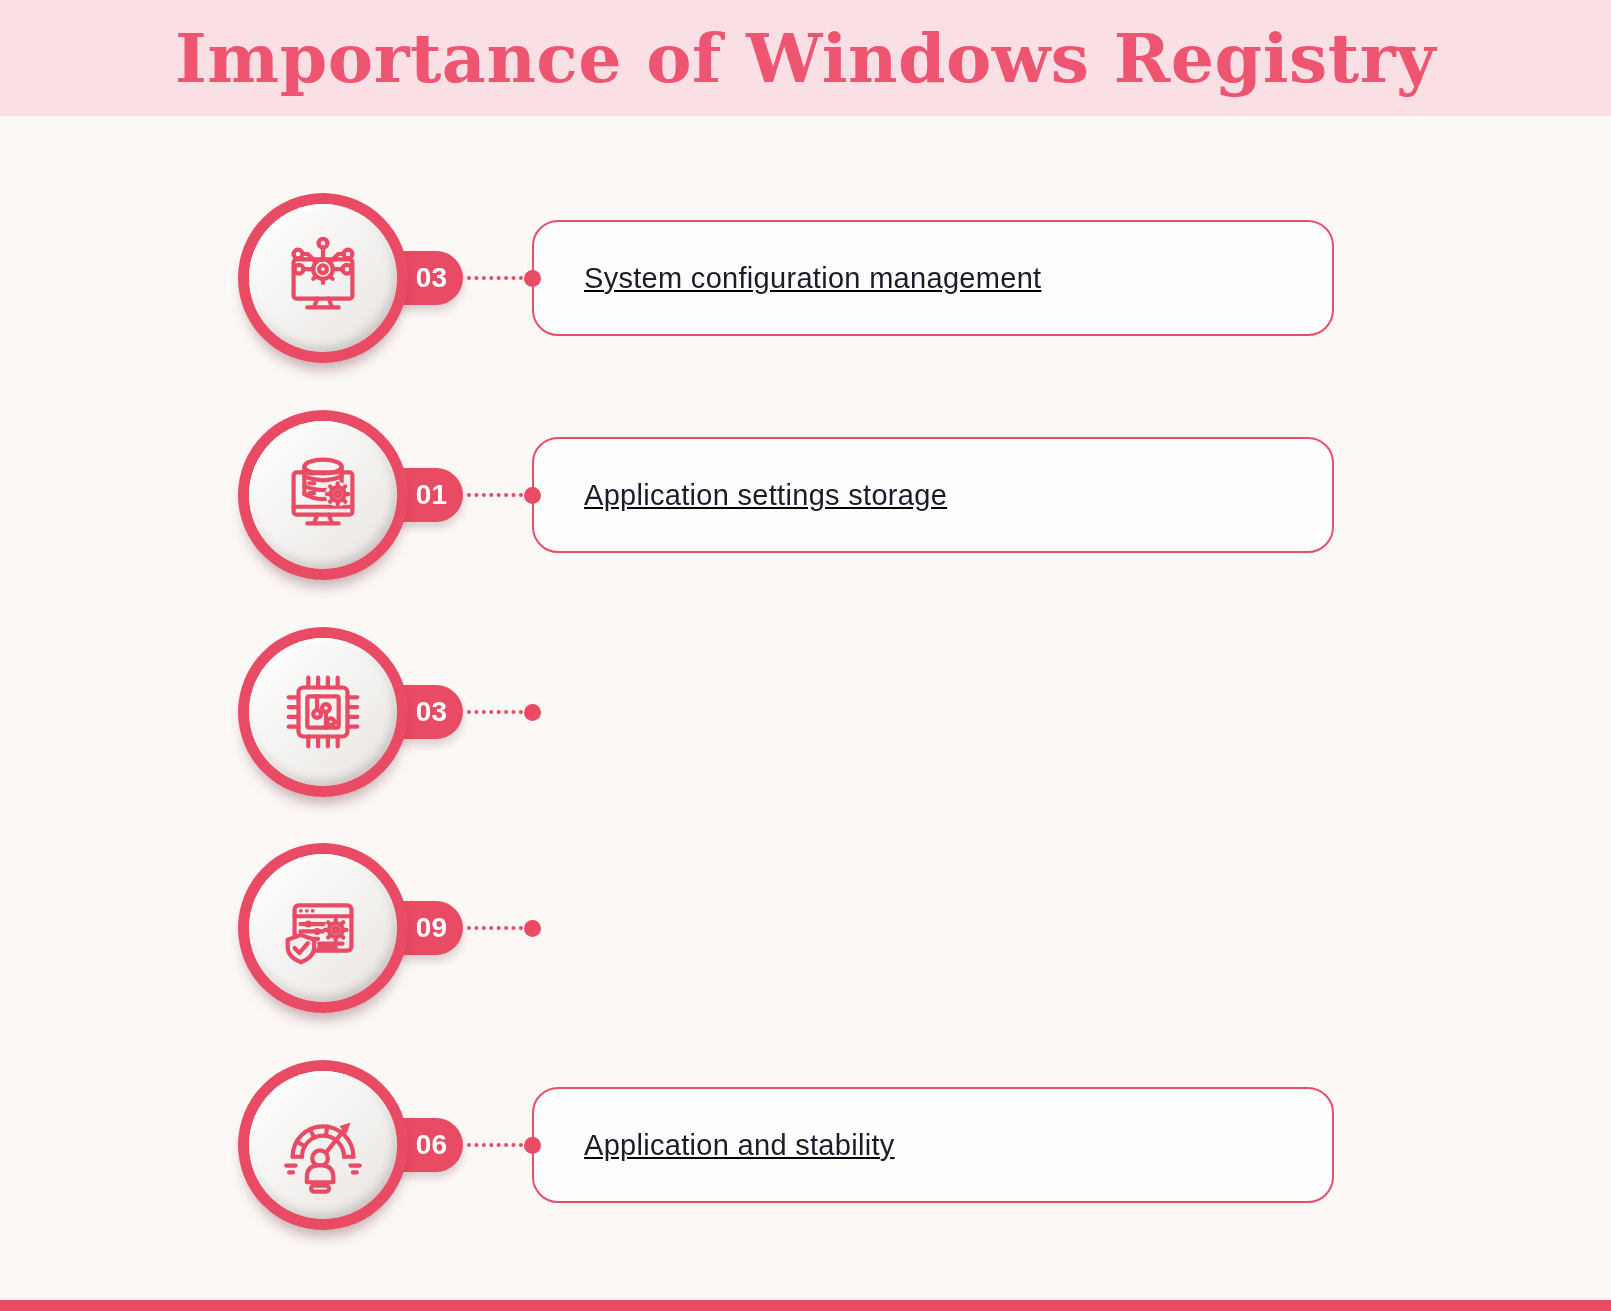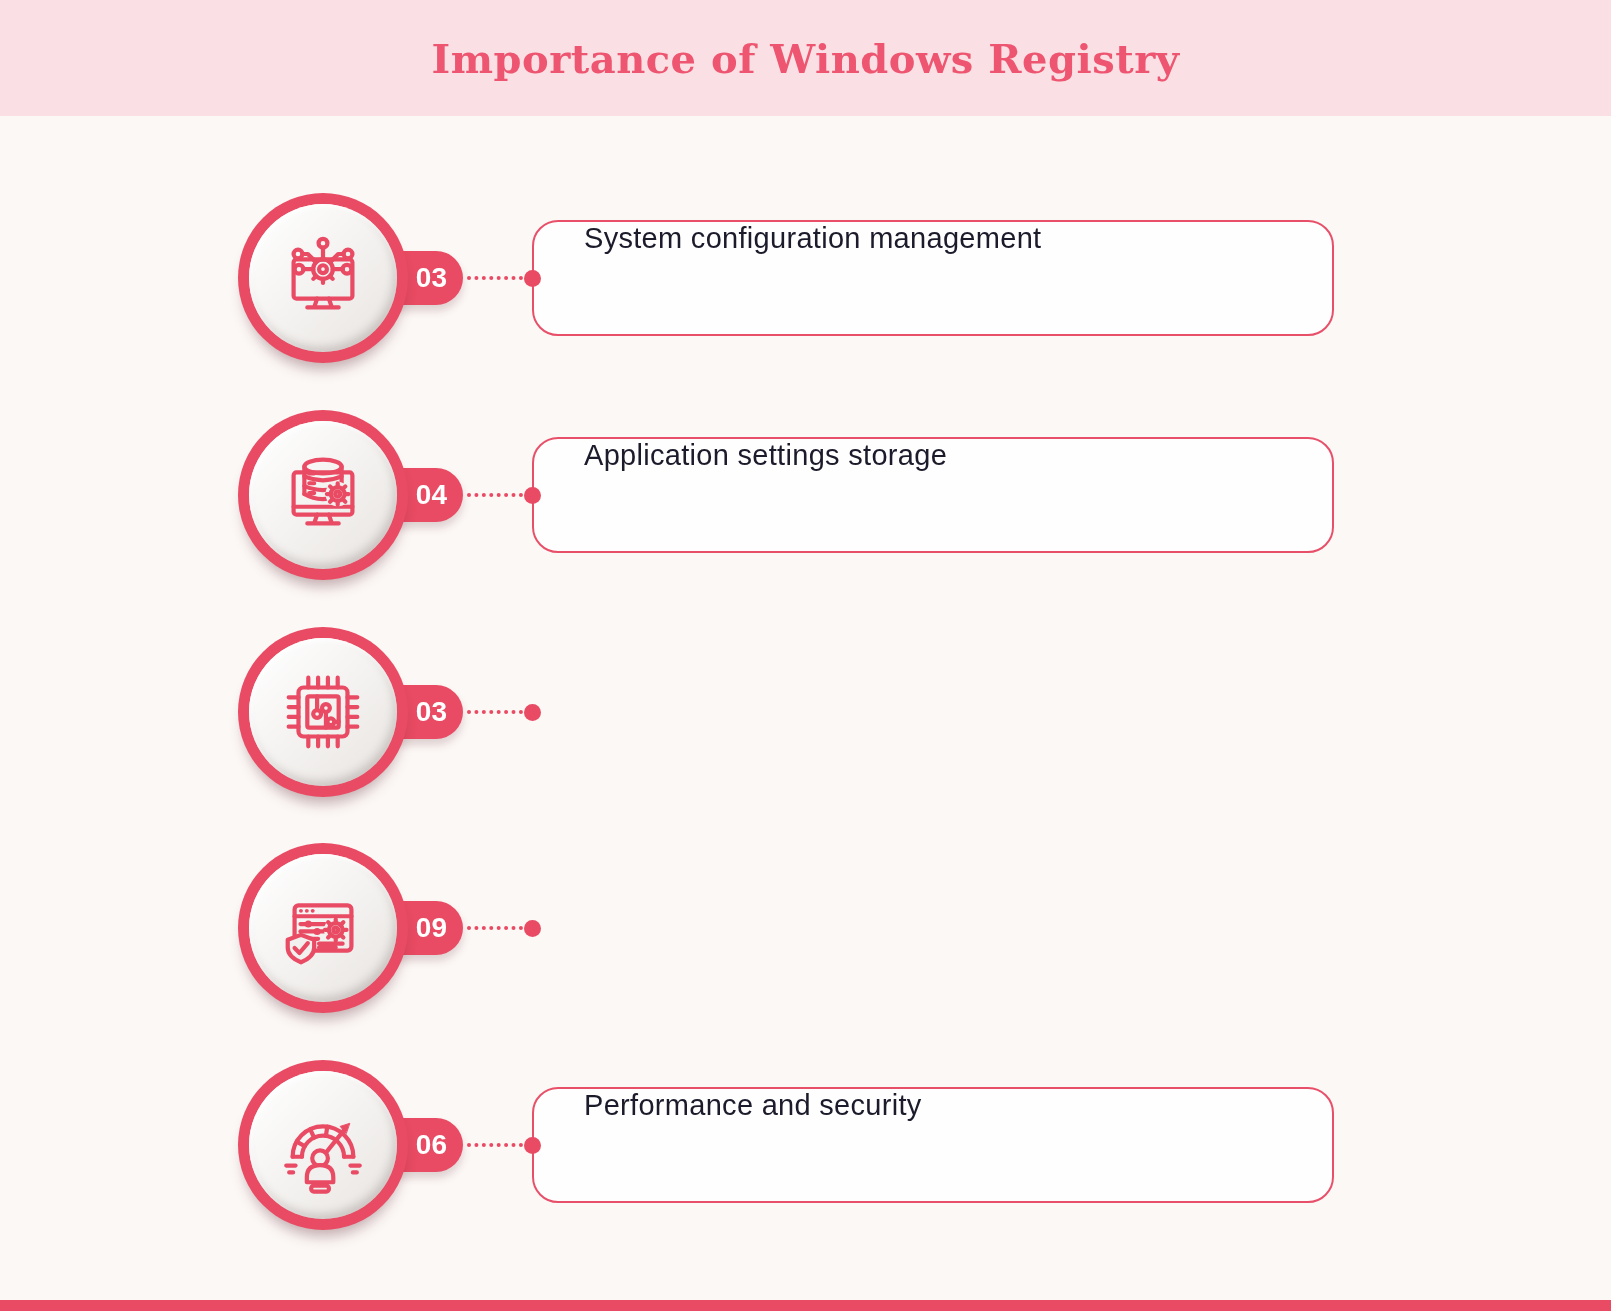--- a/index.html
+++ b/index.html
@@ -12,21 +12,21 @@
     --circle-inner:#f2f0ee;
     --ink:#1b1b2c;
     --badge-text:#ffffff;
   }
   *{box-sizing:border-box;}
   body{margin:0;background:#ffffff;font-family:"Liberation Sans",sans-serif;}
   .canvas{position:relative;width:1611px;height:1311px;background:var(--page-bg);overflow:hidden;}
 
   .header{position:absolute;top:0;left:0;width:100%;height:116px;background:var(--header-bg);
           display:flex;align-items:center;justify-content:center;}
-  .title{font-family:"DejaVu Serif",serif;font-weight:700;font-size:40px;color:var(--title);letter-spacing:.5px;}
+  .title{font-family:"DejaVu Serif",serif;font-weight:700;font-size:68px;color:var(--title);letter-spacing:.5px;}
 
   .row{position:absolute;left:0;width:100%;height:170px;}
 
   .badge{position:absolute;left:330px;top:58px;width:133px;height:54px;background:var(--accent);
          border-radius:27px;display:flex;align-items:center;justify-content:flex-end;
          padding-right:16px;color:var(--badge-text);font-size:28px;font-weight:bold;z-index:1;
          box-shadow:0 6px 8px rgba(90,30,40,.18);}
 
   .circle{position:absolute;left:238px;top:0;width:170px;height:170px;border-radius:50%;
           background:var(--accent);z-index:2;box-shadow:0 12px 14px -6px rgba(90,30,40,.35);}
@@ -34,22 +34,22 @@
           background:linear-gradient(135deg,#ffffff 5%,#f3f1ef 55%,#e7e3e0 100%);
           box-shadow:inset 2px 3px 5px rgba(255,255,255,.95), inset -3px -5px 9px rgba(120,105,100,.28);
           display:flex;align-items:center;justify-content:center;}
   .icon-svg{width:98px;height:98px;color:var(--accent);}
 
   .dots{position:absolute;left:467px;top:83px;width:56px;height:0;border-top:4px dotted var(--accent);}
   .enddot{position:absolute;left:524px;top:77px;width:17px;height:17px;border-radius:50%;
           background:var(--accent);z-index:1;}
 
   .box{position:absolute;left:532px;top:27px;width:802px;height:116px;background:var(--box-bg);
-       border:2px solid var(--accent-border);border-radius:26px;display:flex;align-items:flex-start;
-       padding-left:50px;}
+       border:2px solid var(--accent-border);border-radius:26px;display:flex;align-items:center;
+       padding-left:50px;text-decoration:underline;}
   .label{font-size:29px;color:var(--ink);letter-spacing:.3px;}
 
   .bottom-bar{position:absolute;left:0;bottom:0;width:100%;height:11px;background:var(--accent);}
 </style>
 </head>
 <body>
 
 <div class="canvas">
 
   <div class="header">
@@ -83,21 +83,21 @@
     </div>
     <div class="dots"></div>
     <div class="enddot"></div>
     <div class="box">
       <span class="label">System configuration management</span>
     </div>
   </div>
 
   <div class="row" style="top:410px">
     <div class="badge">
-      <span>04</span>
+      <span>01</span>
     </div>
     <div class="circle">
       <div class="circle-inner">
         <svg class="icon-svg" viewBox="0 0 100 100" stroke="currentColor" stroke-width="4.3" fill="none" stroke-linecap="round" stroke-linejoin="round">
           <rect x="20" y="27" width="60" height="43" rx="3"></rect>
           <path d="M20 62 H80"></path>
           <path d="M44 70 L41 79 M56 70 L59 79 M34 79 H66"></path>
           <ellipse cx="50" cy="21" rx="19" ry="7"></ellipse>
           <path d="M31 21 V49 M69 21 V38"></path>
           <path d="M31 31 Q50 39 69 31"></path>
@@ -190,18 +190,18 @@
           <path d="M77 28 L67.5 31 L73.5 38 Z" fill="currentColor" stroke-width="1"></path>
           <circle cx="47" cy="63.5" r="8" fill="var(--circle-inner, #f2f0ee)"></circle>
           <path d="M33.5 88 V83 Q33.5 70.5 47 70.5 Q60.5 70.5 60.5 83 V88 H33.5" fill="var(--circle-inner, #f2f0ee)"></path>
           <rect x="38" y="91.5" width="18" height="6" rx="2.5"></rect>
         </svg>
       </div>
     </div>
     <div class="dots"></div>
     <div class="enddot"></div>
     <div class="box">
-      <span class="label">Performance and security</span>
+      <span class="label">Application and stability</span>
     </div>
   </div>
 
   <div class="bottom-bar"></div>
 </div>
 
 </body></html>

